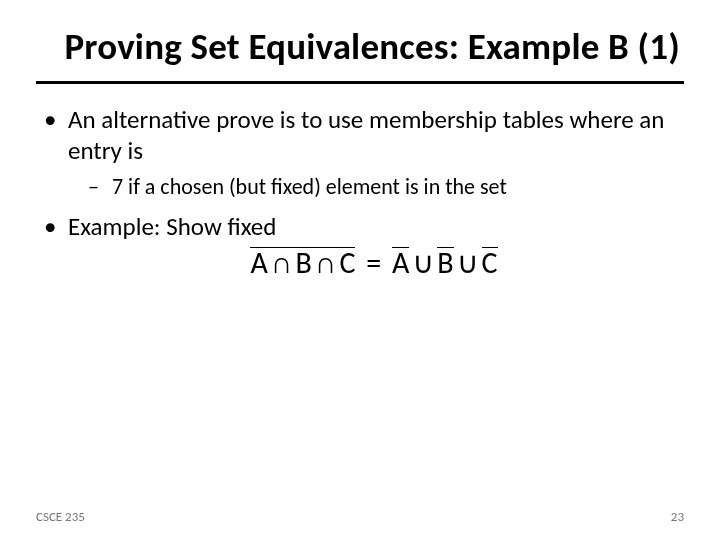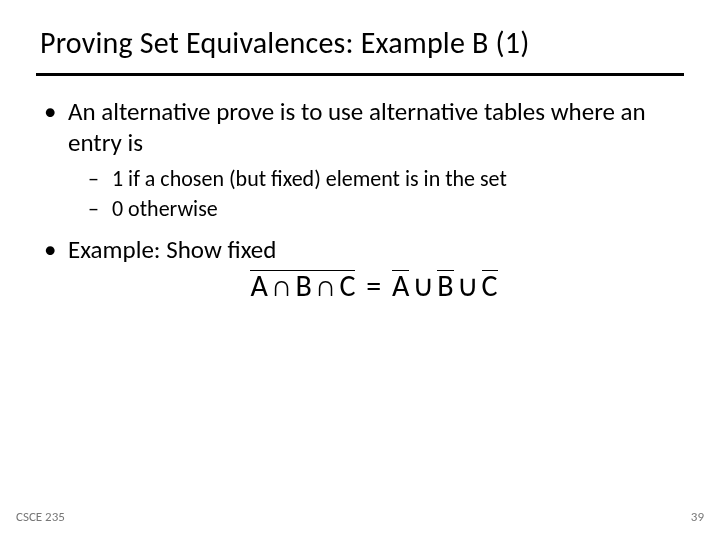--- a/index.html
+++ b/index.html
@@ -12,23 +12,23 @@
     color: #000;
     overflow: hidden;
   }
   .slide {
     position: relative;
     width: 720px;
     height: 540px;
     box-sizing: border-box;
   }
   .title {
-    font-size: 30px;
-    font-weight: 400;
-    text-align: left;
+    font-size: 37px;
+    font-weight: 700;
+    text-align: right;
     padding: 24px 40px 8px 40px;
     letter-spacing: 0.2px;
   }
   .rule {
     border: none;
     border-top: 3px solid #000;
     margin: 4px 36px 0 36px;
   }
   .body {
     padding: 20px 40px 0 40px;
@@ -86,21 +86,21 @@
   .op {
     font-family: "Cambria Math", "Segoe UI Symbol", "Arial Unicode MS", serif;
     padding: 0 3px;
   }
   .footer {
     position: absolute;
     bottom: 16px;
     left: 0;
     width: 100%;
     box-sizing: border-box;
-    padding: 0 16px;
+    padding: 0 36px;
     display: flex;
     justify-content: space-between;
     align-items: flex-end;
     font-size: 13px;
     color: #666;
   }
   .footer .center { flex: 1; text-align: center; }
   .footer .left  { flex: 1; text-align: left; color: #777; }
   .footer .right { flex: 1; text-align: right; color: #777; }
 </style>
@@ -108,37 +108,36 @@
 <body>
 
 <div class="slide">
 
   <div class="title">Proving Set Equivalences: Example B (1)</div>
   <hr class="rule">
 
   <div class="body">
     <ul class="lvl1">
       <li>
-        <span>An alternative prove is to use </span><span>alternative tables</span><span> where an entry is</span>
+        <span>An alternative prove is to use </span><span>membership tables</span><span> where an entry is</span>
         <ul class="lvl2">
-          <li>1 if a chosen (but fixed) element is in the set</li>
-          <li>0 otherwise</li>
+          <li>7 if a chosen (but fixed) element is in the set</li>
         </ul>
       </li>
       <li>
         <span>Example: Show fixed</span>
         <div class="formula">
           <span class="ovl">
             <span>A</span><span class="op">∩</span><span>B</span><span class="op">∩</span><span>C</span>
           </span>
           <span style="padding:0 4px">=</span>
           <span class="ovl">A</span><span class="op">∪</span><span class="ovl">B</span><span class="op">∪</span><span class="ovl">C</span>
         </div>
       </li>
     </ul>
   </div>
 
   <div class="footer">
     <div class="left">CSCE 235</div>
-    <div class="right">39</div>
+    <div class="right">23</div>
   </div>
 
 </div>
 
 </body></html>

